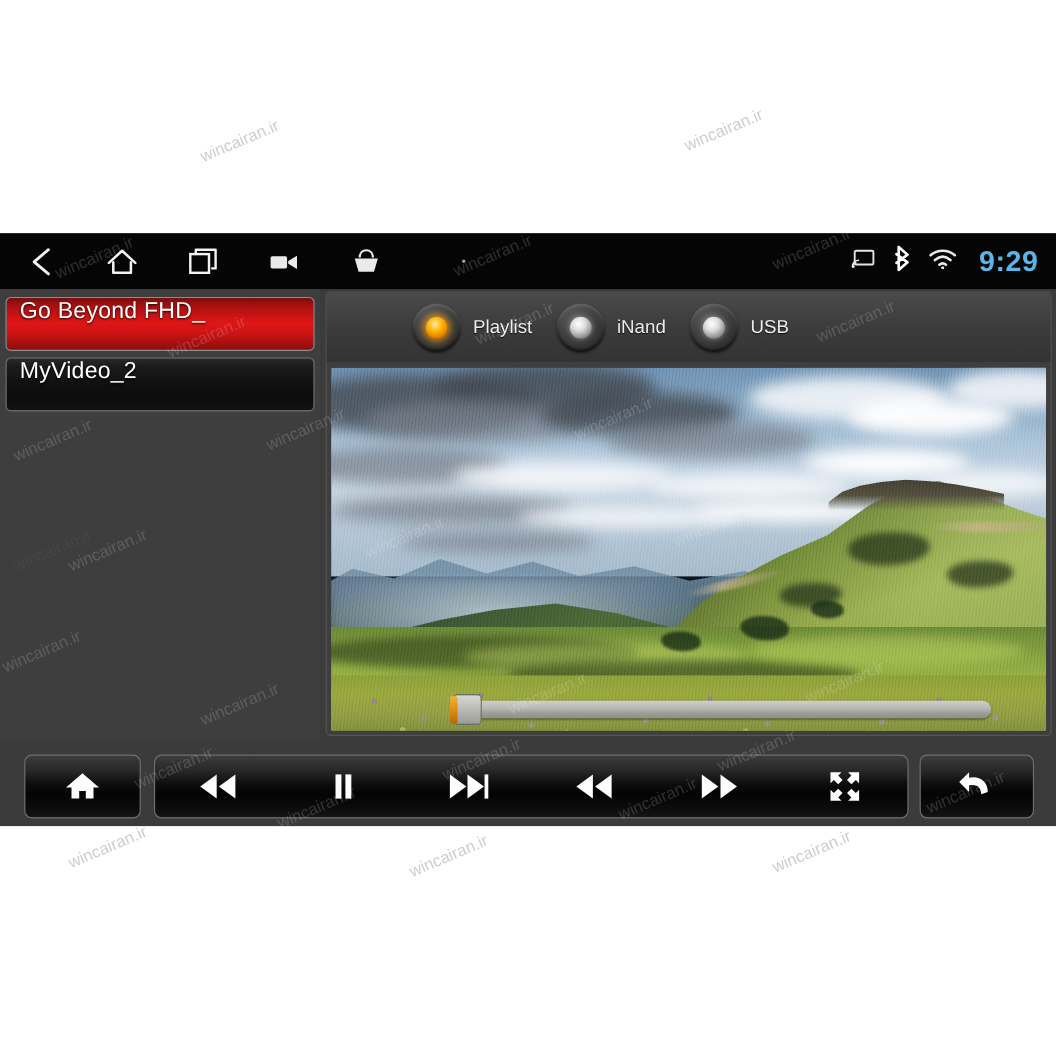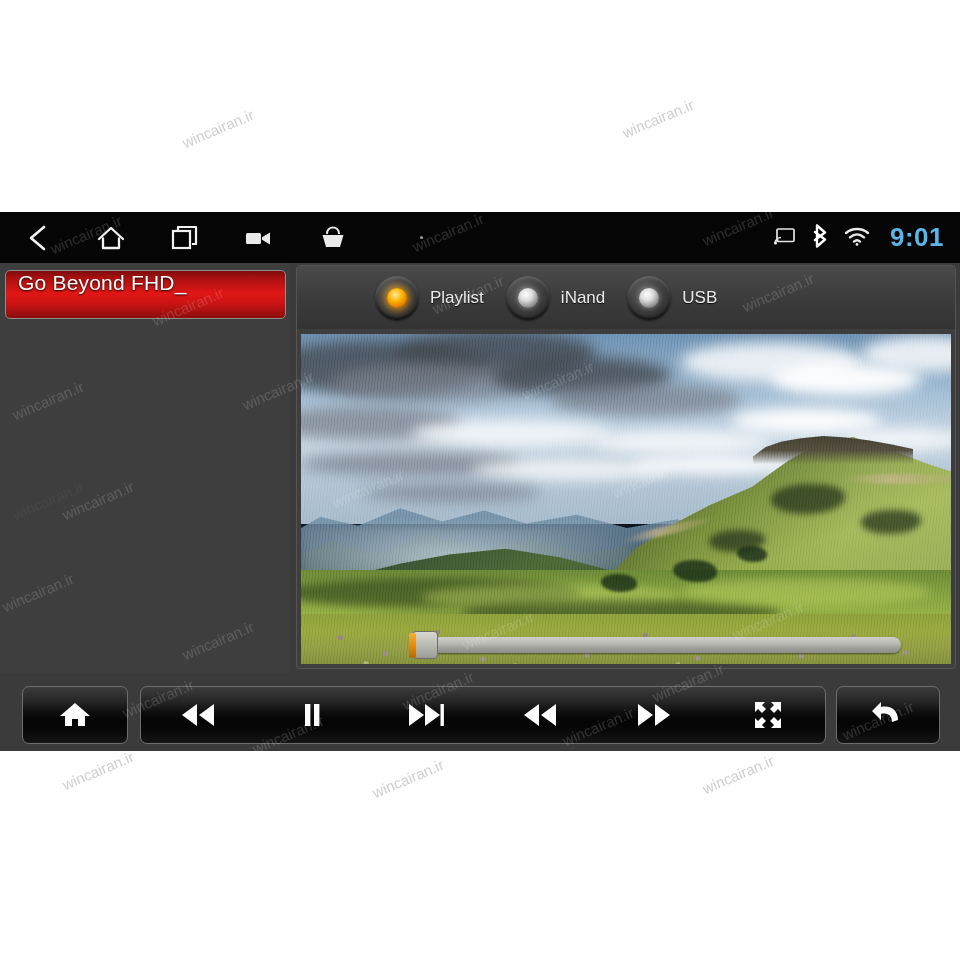--- a/index.html
+++ b/index.html
@@ -500,29 +500,32 @@
 
       <span>
         <svg width="26" height="20" viewBox="0 0 26 20">
           <path d="M2 7 C8 1.6 18 1.6 24 7" fill="none" stroke="#eaeaea" stroke-width="2.4" stroke-linecap="round"></path>
           <path d="M6 11.4 C10.4 7.6 15.6 7.6 20 11.4" fill="none" stroke="#eaeaea" stroke-width="2.4" stroke-linecap="round"></path>
           <path d="M10 15.6 C12 13.9 14 13.9 16 15.6" fill="none" stroke="#eaeaea" stroke-width="2.4" stroke-linecap="round"></path>
           <circle cx="13" cy="18.4" r="1.4" fill="#eaeaea"></circle>
         </svg>
       </span>
 
-      <span id="clock">9:01</span>
+      <span id="clock">9:29</span>
     </div>
   </div>
 
   <div id="content">
 
     <div id="sidebar">
       <div class="pl-item selected">
         <span class="pl-label">Go Beyond FHD_</span>
+      </div>
+      <div class="pl-item normal">
+        <span class="pl-label">MyVideo_2</span>
       </div>
     </div>
 
     <div id="player">
 
       <div id="sources">
 
         <div class="source">
           <span class="led-wrap">
             <span class="led on"></span>

